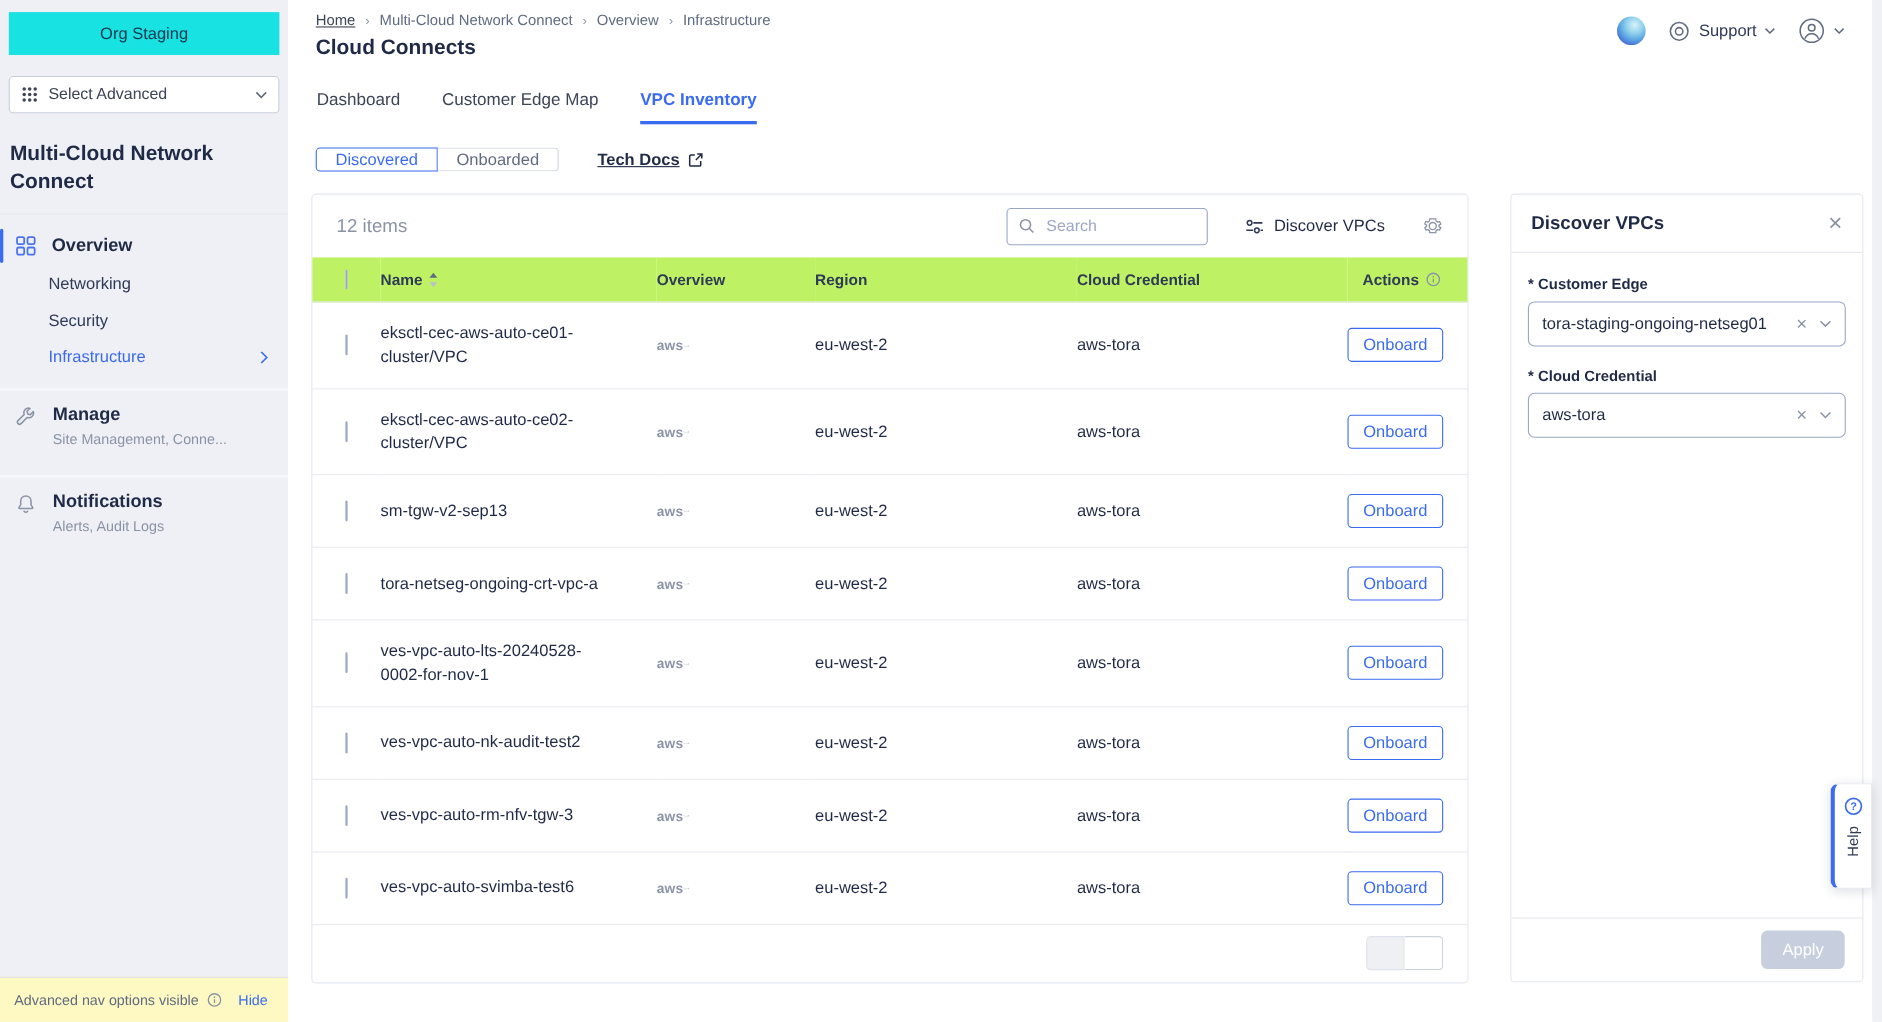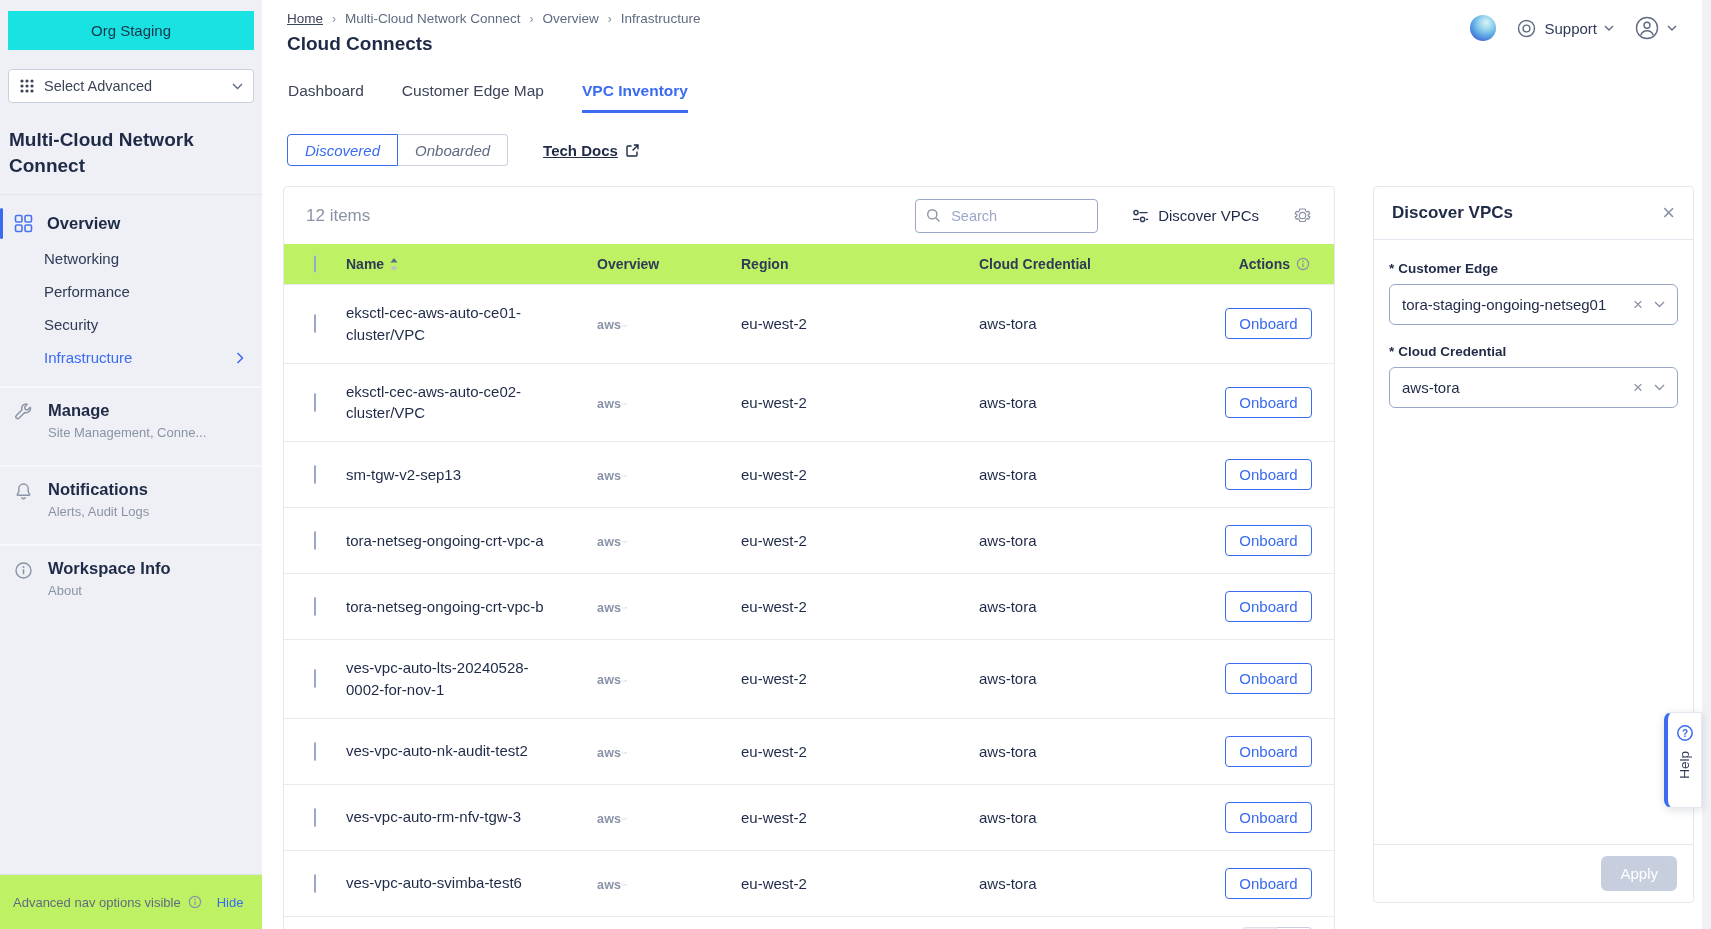--- a/index.html
+++ b/index.html
@@ -23,43 +23,43 @@
   .nav-main { position:relative; display:flex; align-items:center; gap:14px; padding:9px 12px 9px 14px;
     font-size:16.5px; font-weight:600; color:#1f2a47; cursor:pointer; }
   .nav-main .active-bar { position:absolute; left:0; top:3px; bottom:3px; width:3px; background:#3a6bf0; border-radius:2px; }
   .nav-sub { display:flex; align-items:center; padding:8px 18px 8px 44px; font-size:15px; color:#2e3a56; cursor:pointer; }
   .nav-sub.active { color:#3a6bf0; }
   .nav-sub .chev-r { margin-left:auto; }
   .side-section { border-top:2px solid #f7f8fb; margin-top:12px; padding:13px 8px 13px 14px; display:flex; gap:14px; cursor:pointer; }
   .side-section .txt .t { font-size:16.5px; font-weight:600; color:#1f2a47; }
   .side-section .txt .s { font-size:13px; color:#8a93a5; margin-top:5px; }
   .side-icon { width:20px; padding-top:2px; color:#8a93a5; }
-  .sidebar-footer { position:absolute; left:0; right:0; bottom:0; height:55px; border-top:1px solid #dfe2ea;
-    display:flex; align-items:center; padding:0 13px; gap:7px; font-size:13px; color:#5f6b80; background:#bef264; }
+  .sidebar-footer { position:absolute; left:0; right:0; bottom:0; height:41px; border-top:1px solid #dfe2ea;
+    display:flex; align-items:center; padding:0 13px; gap:7px; font-size:13px; color:#5f6b80; background:#fef9c3; }
   .sidebar-footer .hide-link { color:#3a6bf0; cursor:pointer; margin-left:8px; }
 
   
   .main { position:absolute; left:262px; top:0; width:1449px; height:929px; background:#fff; }
   .main-header { position:relative; padding:11px 26px 0 25px; }
   .breadcrumb { display:flex; align-items:center; gap:9px; font-size:13.5px; color:#5f6b80; }
   .breadcrumb .home { color:#3c4457; text-decoration:underline; cursor:pointer; }
   .breadcrumb .sep { color:#8a93a5; font-size:12px; }
   .page-title { margin-top:7px; font-size:19px; font-weight:700; color:#1f2a47; }
   .header-right { position:absolute; right:34px; top:15px; display:flex; align-items:center; gap:20px; }
   .ai-sphere { width:26px; height:26px; border-radius:50%;
     background:radial-gradient(circle at 62% 30%, #d9f3f7 0%, #8fd0ec 32%, #57a0e2 58%, #4a77d8 74%, #b06ad8 100%); cursor:pointer; }
   .support-group, .account-group { display:flex; align-items:center; gap:7px; color:#2e3a56; font-size:15px; cursor:pointer; }
 
   .tabs { display:flex; gap:38px; padding:27px 26px 0 26px; border-bottom:0; }
   .tab { font-size:15.5px; color:#3c4457; padding-bottom:10px; cursor:pointer; }
   .tab.active { color:#3a6bf0; font-weight:700; border-bottom:3px solid #3a6bf0; }
 
   .filter-row { display:flex; align-items:center; padding:21px 26px 0 25px; }
   .seg { display:flex; }
-  .seg-btn { height:32px; padding:0 17px; display:flex; align-items:center; font-size:15px; background:#fff; cursor:pointer;font-style:italic; }
+  .seg-btn { height:22px; padding:0 17px; display:flex; align-items:center; font-size:15px; background:#fff; cursor:pointer; }
   .seg-btn.on { border:1px solid #3a6bf0; color:#3a6bf0; border-radius:4px 0 0 4px; }
   .seg-btn.off { border:1px solid #c9d0dc; border-left:none; color:#5f6b80; border-radius:0 4px 4px 0; }
   .tech-docs { margin-left:35px; display:flex; align-items:center; gap:7px; font-size:15px; font-weight:600;
     color:#1f2a47; text-decoration:underline; cursor:pointer; }
 
   .content { display:flex; align-items:flex-start; gap:38px; padding:20px 0 0 21px; }
 
   
   .table-card { width:1052px; border:1px solid #e4e7ee; border-radius:4px; background:#fff; }
   .toolbar { height:57px; display:flex; align-items:center; padding:0 22px 0 22px; }
@@ -165,23 +165,20 @@
               <rect x="11" y="11" width="6.5" height="6.5" rx="1.4"></rect>
             </g>
           </svg>
       </span>
       <span>Overview</span>
     </div>
     <div class="nav-sub">
       <span>Networking</span>
     </div>
     <div class="nav-sub">
-      <span>Performance</span>
-    </div>
-    <div class="nav-sub">
       <span>Security</span>
     </div>
     <div class="nav-sub active">
       <span>Infrastructure</span>
       <span class="chev-r">
         <svg width="8" height="12" viewBox="0 0 8 12">
             <path d="M1.5 1l5 5-5 5" fill="none" stroke="#3a6bf0" stroke-width="1.5"></path>
           </svg>
       </span>
     </div>
@@ -204,33 +201,20 @@
             <path d="M9.5 2c2.8 0 4.7 2.1 4.7 4.8v3.1l1.5 2.4c.3.4 0 1-.5 1H3.8c-.5 0-.8-.6-.5-1l1.5-2.4V6.8C4.8 4.1 6.7 2 9.5 2z" fill="none" stroke="#8a93a5" stroke-width="1.4"></path>
             <path d="M7.6 15.3a2 2 0 0 0 3.8 0" fill="none" stroke="#8a93a5" stroke-width="1.4"></path>
           </svg>
       </span>
       <span class="txt">
         <div class="t">Notifications</div>
         <div class="s">Alerts, Audit Logs</div>
       </span>
     </div>
 
-    <div class="side-section">
-      <span class="side-icon">
-        <svg width="19" height="19" viewBox="0 0 19 19">
-            <circle cx="9.5" cy="9.5" r="7.5" fill="none" stroke="#8a93a5" stroke-width="1.4"></circle>
-            <circle cx="9.5" cy="5.9" r="1" fill="#8a93a5"></circle>
-            <path d="M9.5 8.3v5" stroke="#8a93a5" stroke-width="1.5"></path>
-          </svg>
-      </span>
-      <span class="txt">
-        <div class="t">Workspace Info</div>
-        <div class="s">About</div>
-      </span>
-    </div>
   </nav>
 
   <div class="sidebar-footer">
     <span>Advanced nav options visible</span>
     <span>
       <svg width="14" height="14" viewBox="0 0 14 14">
           <circle cx="7" cy="7" r="5.6" fill="none" stroke="#8a93a5" stroke-width="1.2"></circle>
           <circle cx="7" cy="4.4" r=".8" fill="#8a93a5"></circle>
           <path d="M7 6.3v3.6" stroke="#8a93a5" stroke-width="1.2"></path>
         </svg>
@@ -466,38 +450,20 @@
                     <path d="M2 1.5c5.5 4.6 17 4.6 23 .8" fill="none" stroke="#8a93a8" stroke-width="1.2" stroke-linecap="round"></path>
                     <path d="M22.5 1.2l3.2.4-1.1 2.8" fill="none" stroke="#8a93a8" stroke-width="1.1" stroke-linecap="round" stroke-linejoin="round"></path>
                   </svg>
       </span>
     </td>
     <td>eu-west-2</td>
     <td>aws-tora</td>
     <td class="action-cell"><button class="onboard-btn">Onboard</button></td>
   </tr>
 
-  <tr>
-    <td class="check-cell"><span class="checkbox"></span></td>
-    <td>
-                <div class="name-cell-inner">tora-netseg-ongoing-crt-vpc-b</div>
-              </td>
-    <td>
-      <span class="aws-logo">
-        <span class="aws-word">aws</span>
-        <svg width="28" height="8" viewBox="0 0 28 8">
-                    <path d="M2 1.5c5.5 4.6 17 4.6 23 .8" fill="none" stroke="#8a93a8" stroke-width="1.2" stroke-linecap="round"></path>
-                    <path d="M22.5 1.2l3.2.4-1.1 2.8" fill="none" stroke="#8a93a8" stroke-width="1.1" stroke-linecap="round" stroke-linejoin="round"></path>
-                  </svg>
-      </span>
-    </td>
-    <td>eu-west-2</td>
-    <td>aws-tora</td>
-    <td class="action-cell"><button class="onboard-btn">Onboard</button></td>
-  </tr>
 
   <tr>
     <td class="check-cell"><span class="checkbox"></span></td>
     <td>
                 <div class="name-cell-inner">ves-vpc-auto-lts-20240528-0002-for-nov-1</div>
               </td>
     <td>
       <span class="aws-logo">
         <span class="aws-word">aws</span>
         <svg width="28" height="8" viewBox="0 0 28 8">

